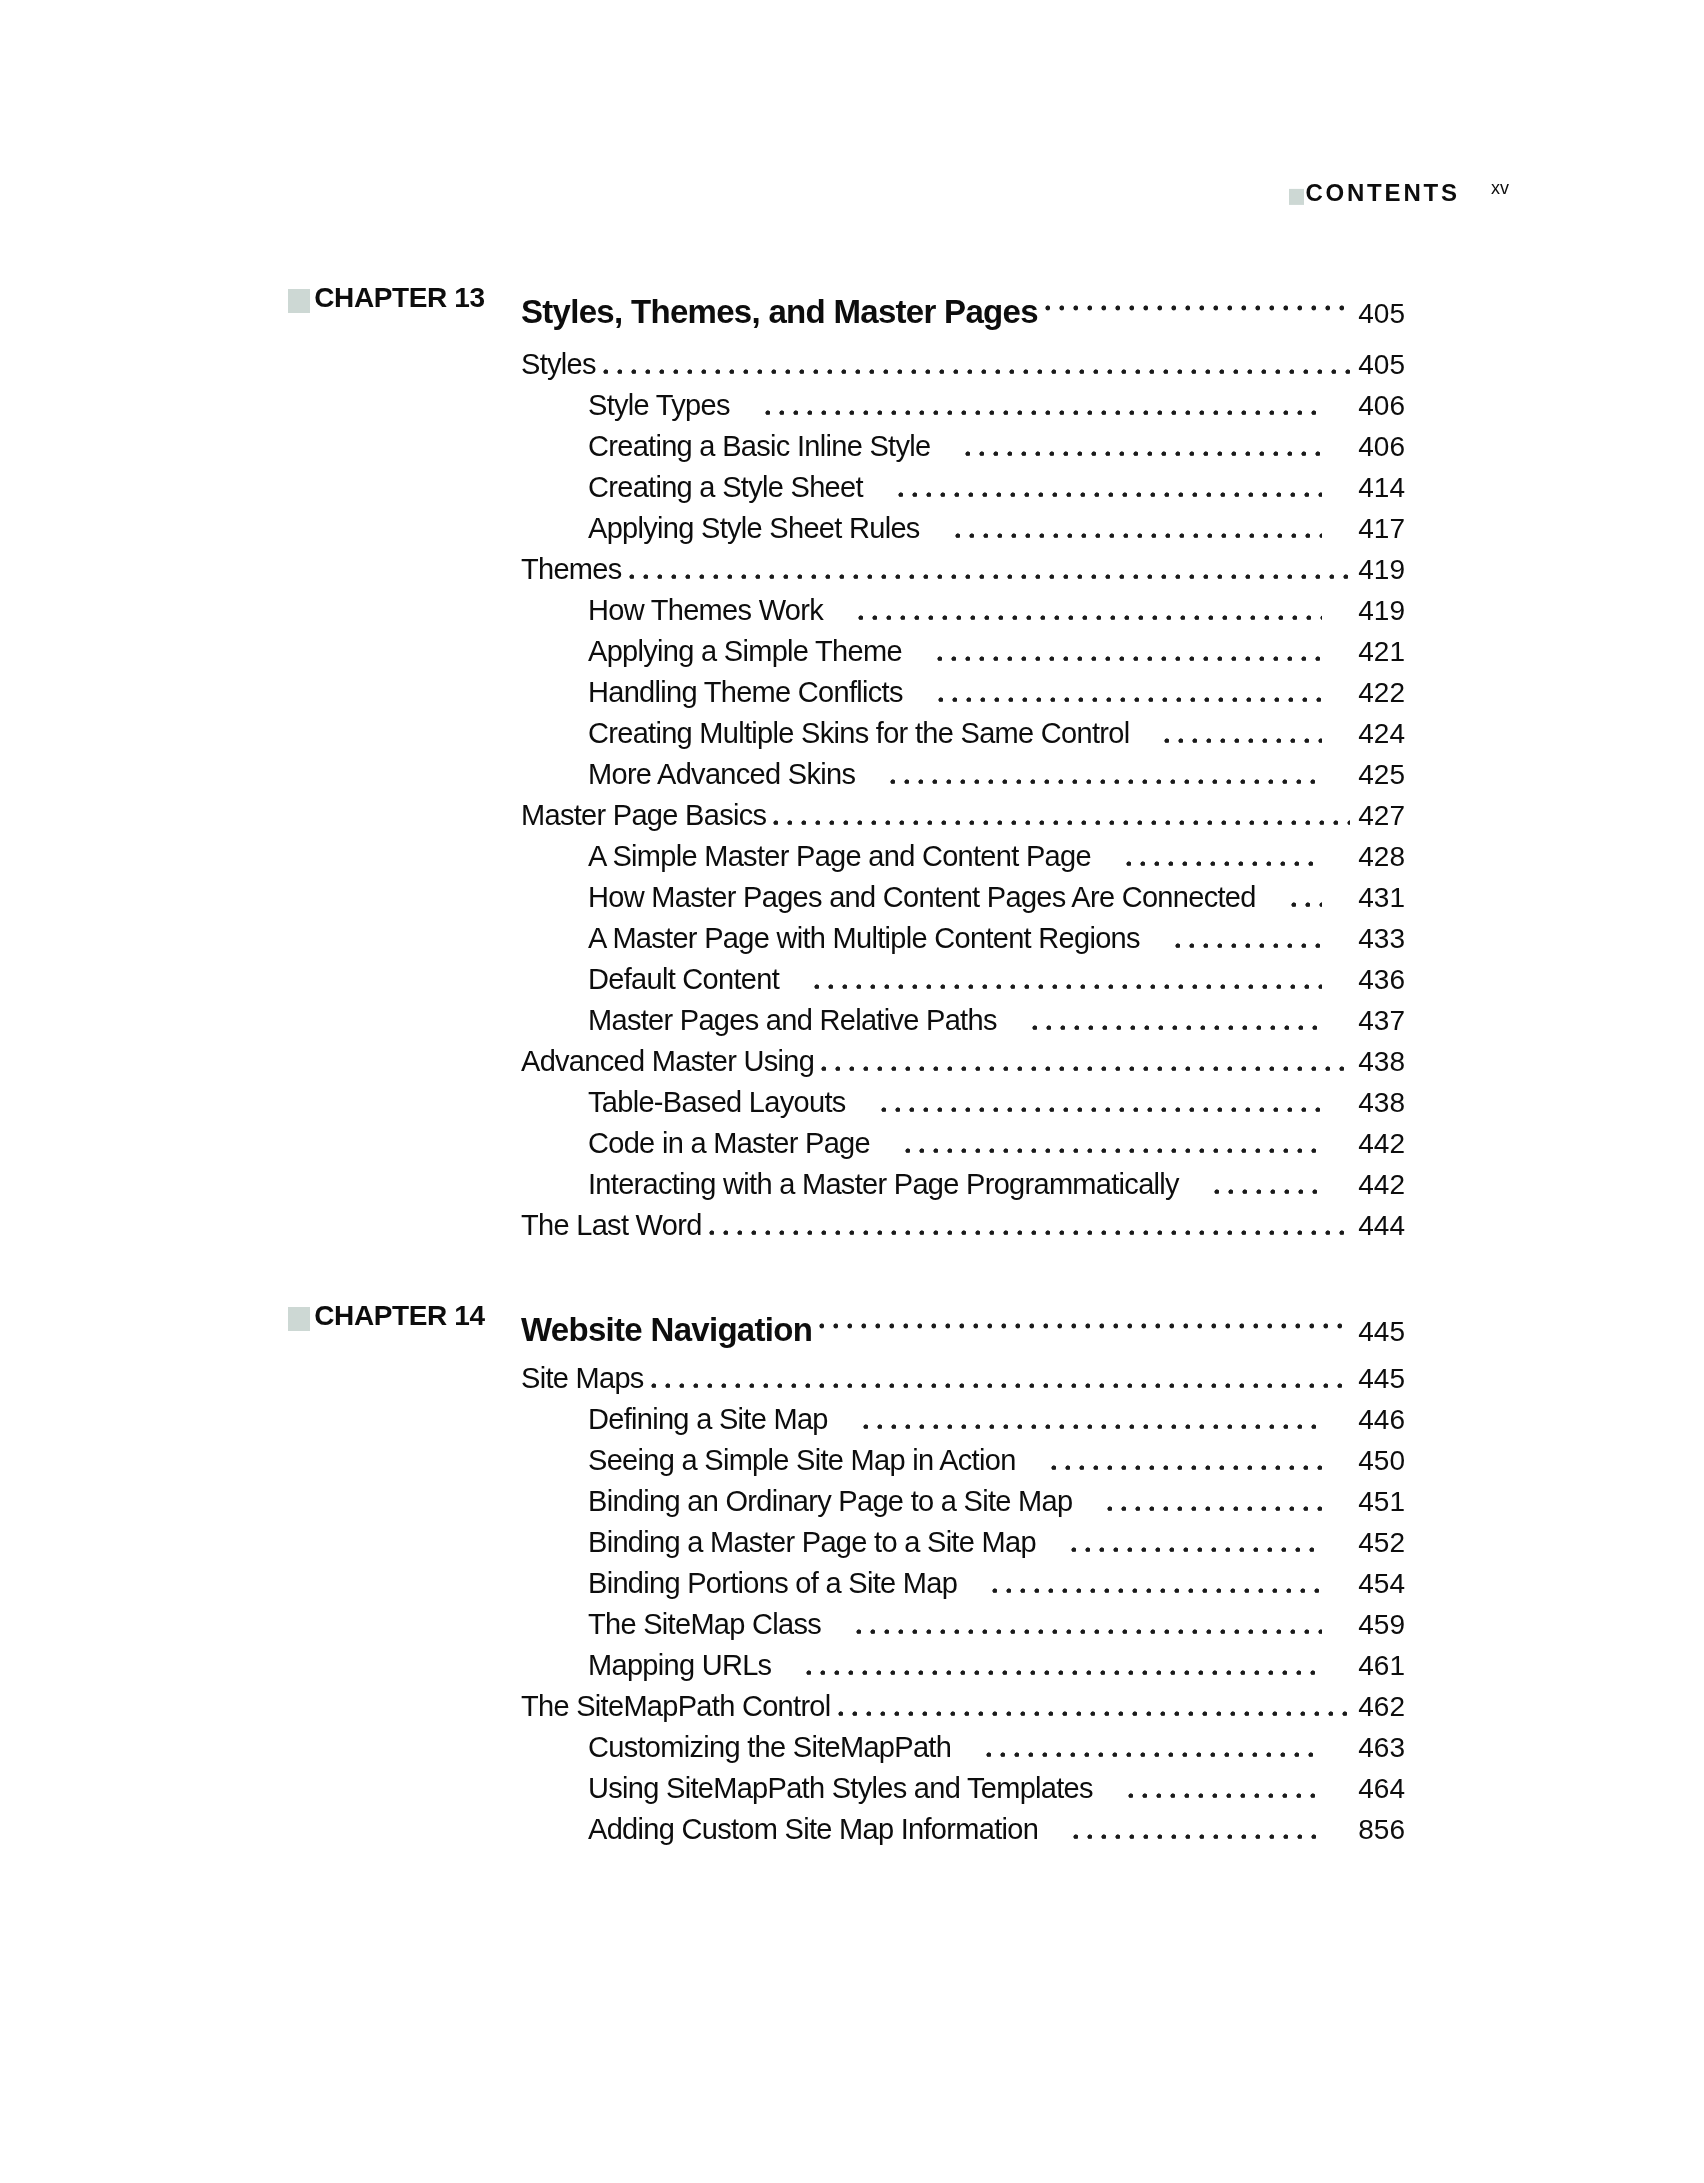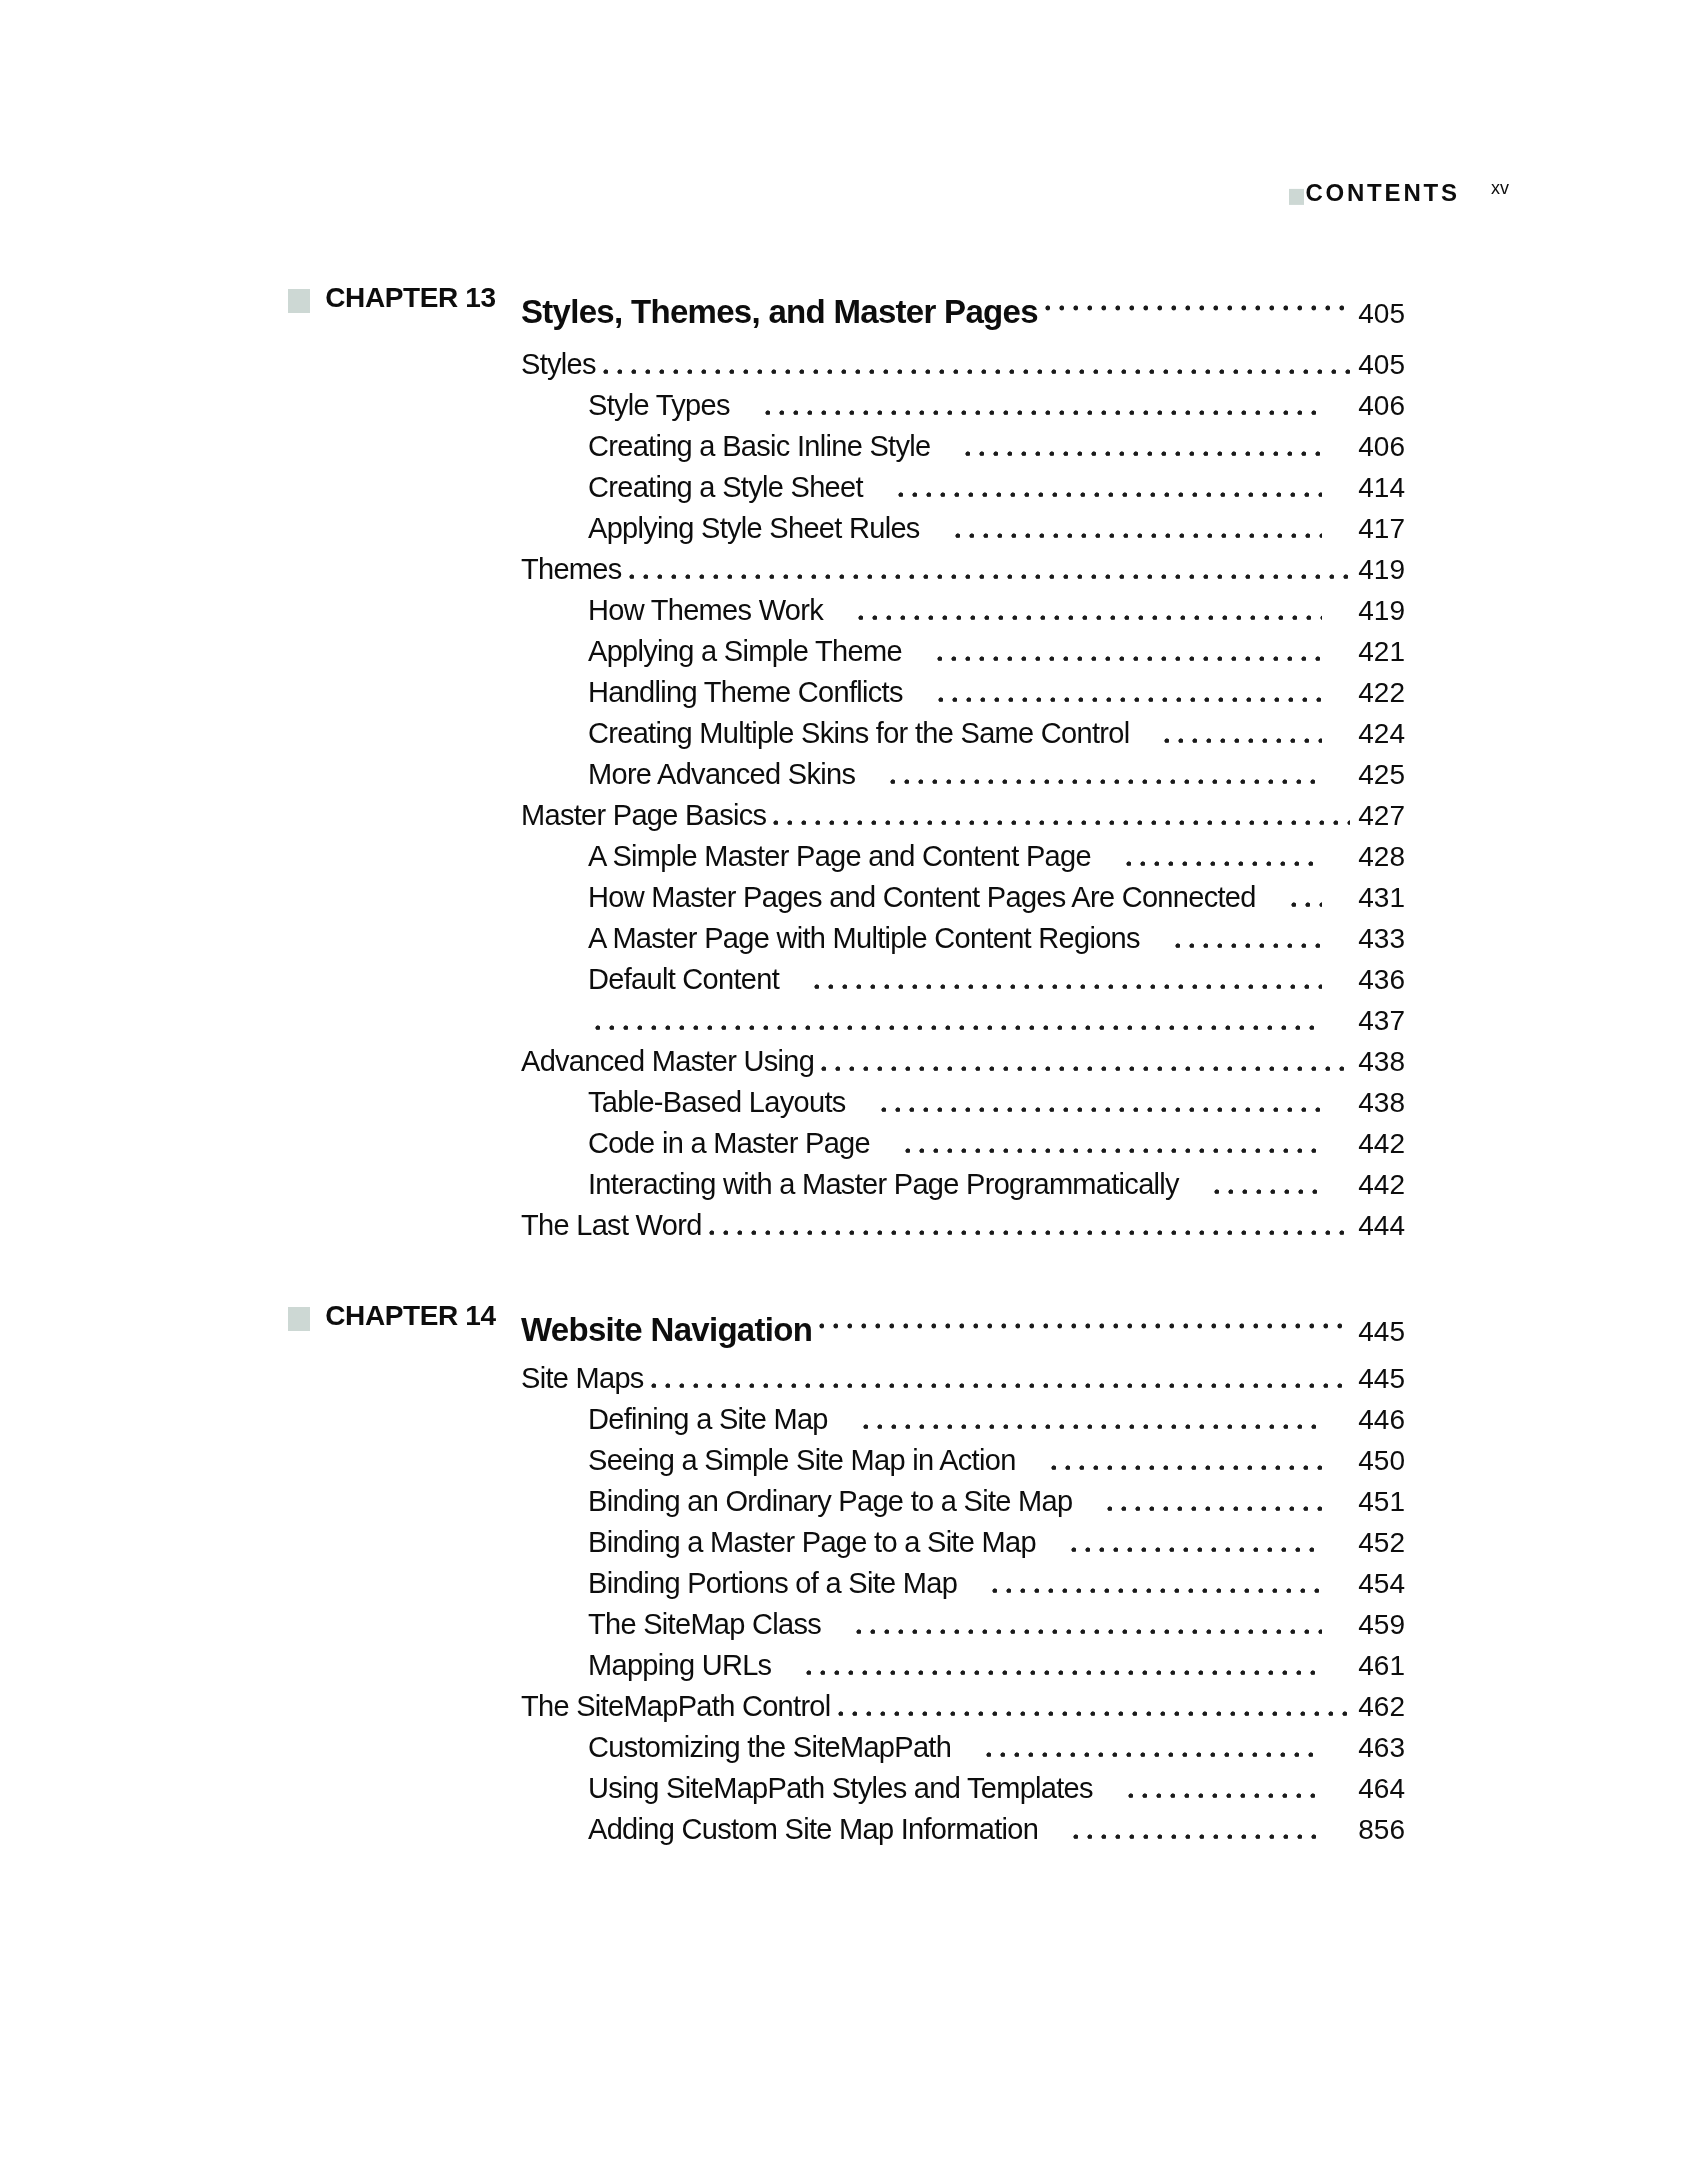--- a/index.html
+++ b/index.html
@@ -52,21 +52,20 @@
     display:flex;
     align-items:baseline;
     height:50px;
     line-height:50px;
     white-space:nowrap;
   }
   .chapter-label-wrap{
     flex:0 0 233px;
     display:flex;
     align-items:center;
-    gap:11px;
   }
   .chapter-square{
     display:inline-block;
     width:22px;height:24px;
     background:#cdd8d4;
     margin-right:4.3px;
     align-self:flex-end;
     transform:translateY(-10px);
   }
   .chapter-label{
@@ -212,20 +211,21 @@
           <span class="entry-title">A Master Page with Multiple Content Regions</span>
           <span class="leader"></span>
           <span class="entry-page">433</span>
         </div>
         <div class="entry-row level2">
           <span class="entry-title">Default Content</span>
           <span class="leader"></span>
           <span class="entry-page">436</span>
         </div>
         <div class="entry-row level2">
+          <span class="entry-title">Master Pages and Relative Paths</span>
           <span class="leader"></span>
           <span class="entry-page">437</span>
         </div>
         <div class="entry-row level1">
           <span class="entry-title">Advanced Master Using</span>
           <span class="leader"></span>
           <span class="entry-page">438</span>
         </div>
         <div class="entry-row level2">
           <span class="entry-title">Table-Based Layouts</span>

